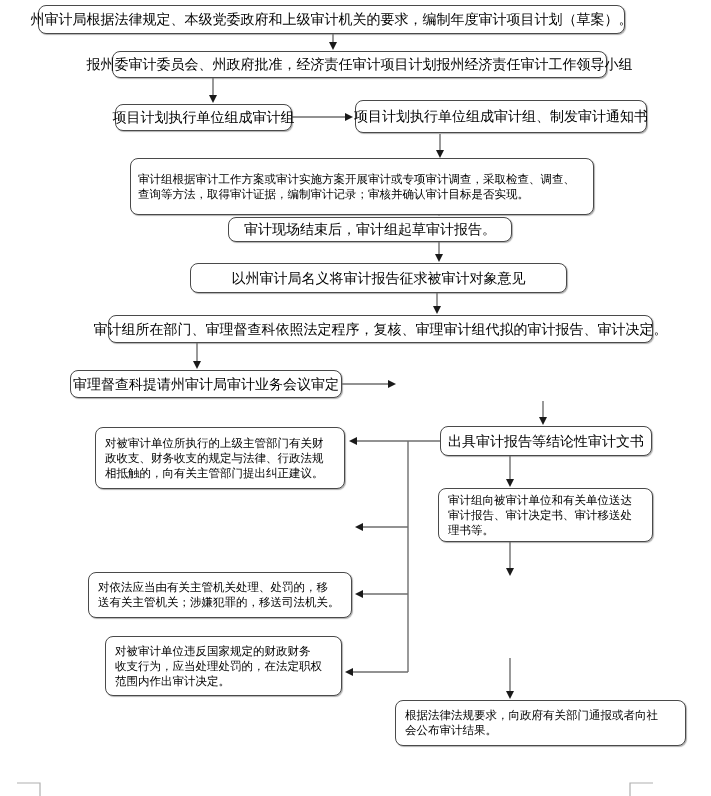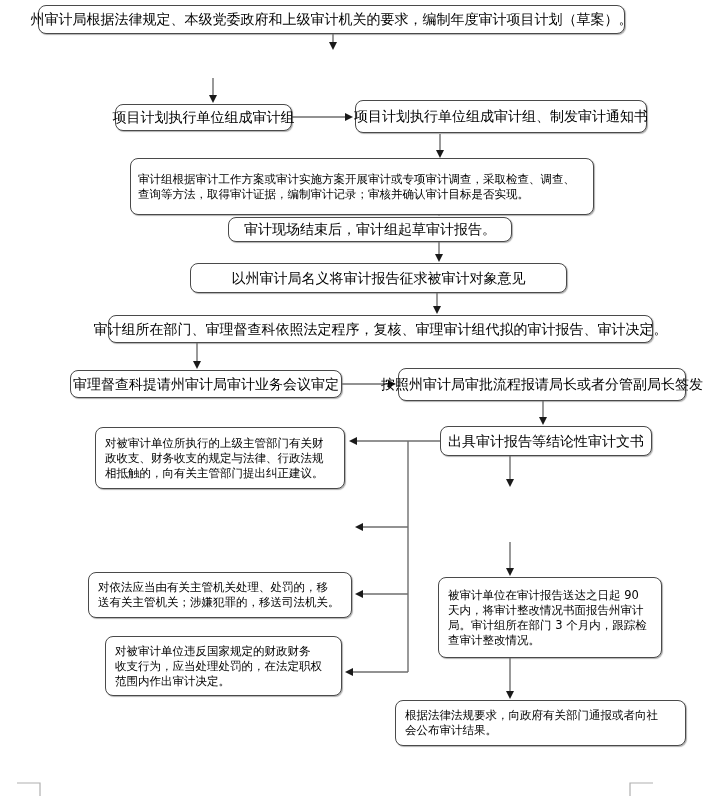--- a/index.html
+++ b/index.html
@@ -86,53 +86,52 @@
 
     <line class="stem" x1="408" y1="672" x2="353" y2="672"></line>
     <path class="head" d="M353,668 L353,676 L345,672 Z"></path>
 
     <polyline class="mark" points="17,783 40,783 40,796"></polyline>
     <polyline class="mark" points="653,783 630,783 630,796"></polyline>
   </svg>
 
   <div class="node center" style="left:38px;top:5px;width:587px;height:29px;">州审计局根据法律规定、本级党委政府和上级审计机关的要求，编制年度审计项目计划（草案）。</div>
 
+  <div class="node center" style="left:112px;top:51px;width:495px;height:27px;">报州委审计委员会、州政府批准，经济责任审计项目计划报州经济责任审计工作领导小组</div>
 
   <div class="node center" style="left:115px;top:104px;width:177px;height:27px;">项目计划执行单位组成审计组</div>
 
   <div class="node center" style="left:355px;top:100px;width:292px;height:33px;">项目计划执行单位组成审计组、制发审计通知书</div>
 
   <div class="node left wide" style="left:130px;top:158px;width:464px;height:57px;">审计组根据审计工作方案或审计实施方案开展审计或专项审计调查，采取检查、调查、
 查询等方法，取得审计证据，编制审计记录；审核并确认审计目标是否实现。</div>
 
   <div class="node center" style="left:228px;top:217px;width:284px;height:25px;">审计现场结束后，审计组起草审计报告。</div>
 
   <div class="node center" style="left:190px;top:263px;width:377px;height:30px;">以州审计局名义将审计报告征求被审计对象意见</div>
 
   <div class="node center" style="left:108px;top:315px;width:545px;height:28px;">审计组所在部门、审理督查科依照法定程序，复核、审理审计组代拟的审计报告、审计决定。</div>
 
   <div class="node center" style="left:70px;top:370px;width:272px;height:28px;">审理督查科提请州审计局审计业务会议审定</div>
 
-  <div class="node center" style="left:398px;top:368px;width:288px;height:33px;">按照州审计局审批流程报请局长或者分管副局长签发</div>
 
   <div class="node left" style="left:95px;top:427px;width:250px;height:62px;">对被审计单位所执行的上级主管部门有关财
 政收支、财务收支的规定与法律、行政法规
 相抵触的，向有关主管部门提出纠正建议。</div>
 
   <div class="node center" style="left:440px;top:426px;width:212px;height:30px;">出具审计报告等结论性审计文书</div>
 
 
+  <div class="node left" style="left:438px;top:488px;width:215px;height:54px;">审计组向被审计单位和有关单位送达
+审计报告、审计决定书、审计移送处
+理书等。</div>
 
   <div class="node left" style="left:88px;top:572px;width:264px;height:46px;">对依法应当由有关主管机关处理、处罚的，移
 送有关主管机关；涉嫌犯罪的，移送司法机关。</div>
 
-  <div class="node left" style="left:438px;top:577px;width:224px;height:81px;">被审计单位在审计报告送达之日起 90
-天内，将审计整改情况书面报告州审计
-局。审计组所在部门 3 个月内，跟踪检
-查审计整改情况。</div>
 
   <div class="node left" style="left:105px;top:636px;width:237px;height:60px;">对被审计单位违反国家规定的财政财务
 收支行为，应当处理处罚的，在法定职权
 范围内作出审计决定。</div>
 
   <div class="node left" style="left:395px;top:700px;width:291px;height:46px;">根据法律法规要求，向政府有关部门通报或者向社
 会公布审计结果。</div>
 
 </div>
 

